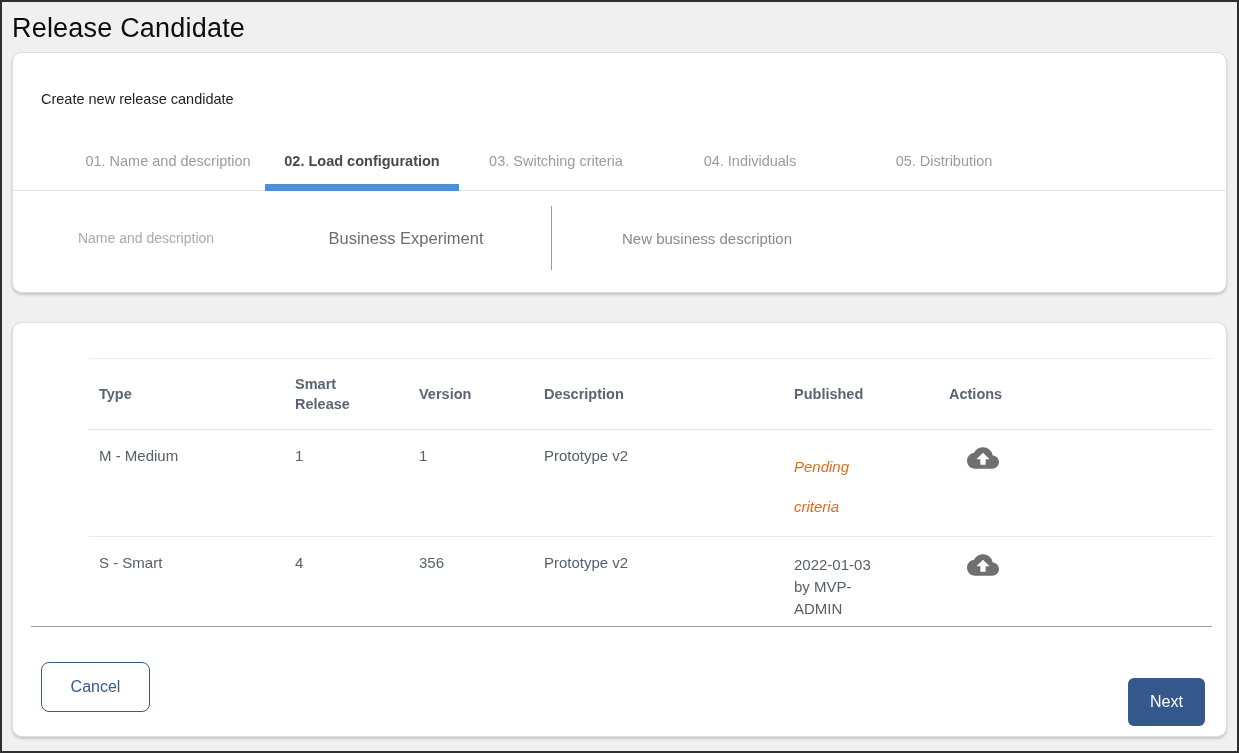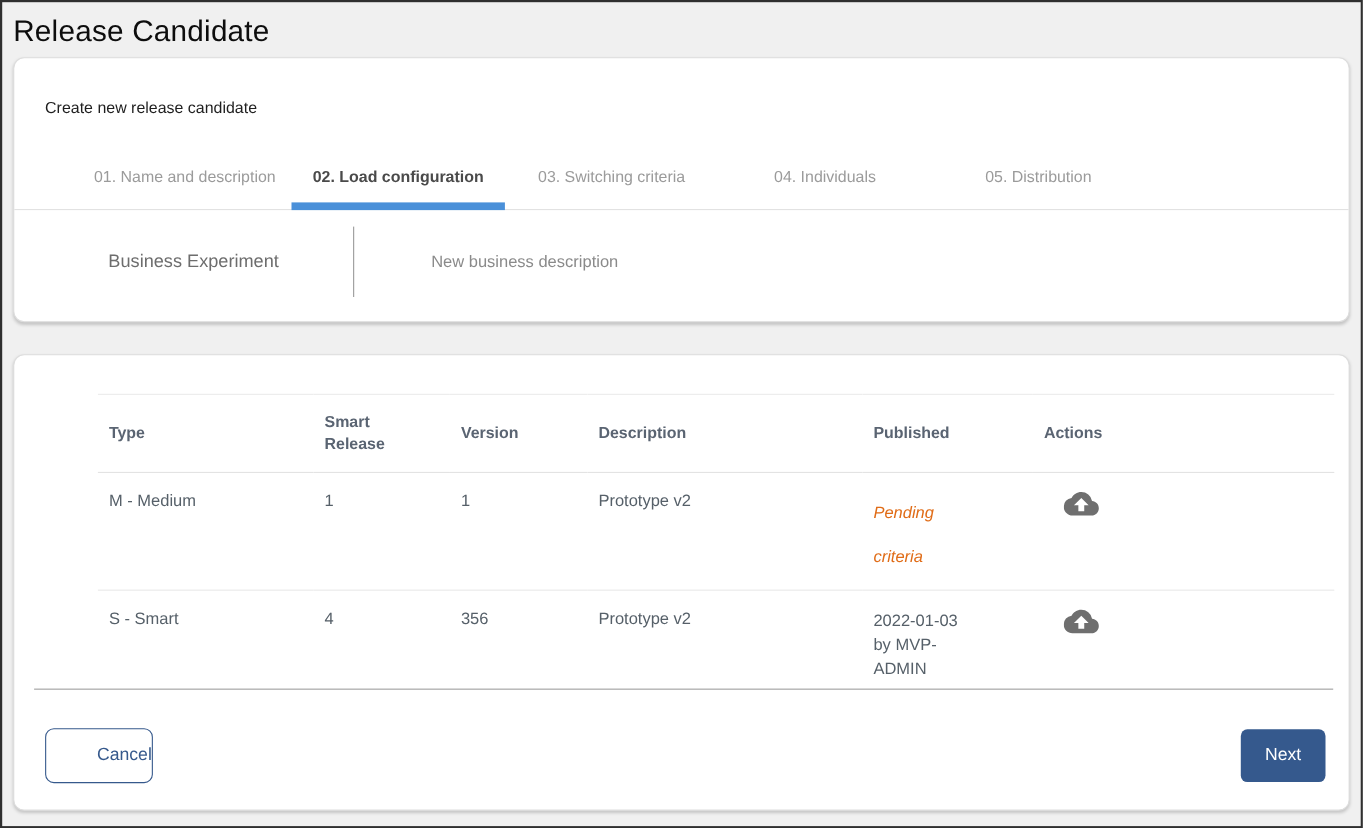--- a/index.html
+++ b/index.html
@@ -156,35 +156,34 @@
     top: 303px;
     height: 1px;
     background: #9e9e9e;
   }
 
   .footer-actions { position: absolute; left: 0; right: 0; top: 304px; height: 111px; }
   .btn-cancel {
     position: absolute;
     left: 28px;
     top: 35px;
-    width: 98px;
+    width: 109px;
     height: 50px;
     background: #ffffff;
     border: 1px solid #36598c;
     border-radius: 8px;
     color: #36598c;
     font-size: 16px;
     font-family: "Liberation Sans", sans-serif;
     cursor: pointer;
-    text-align: right;
   }
   .btn-next {
     position: absolute;
     right: 21px;
-    top: 36px;
+    top: 51px;
     width: 77px;
     height: 48px;
     background: #35598d;
     border: none;
     border-radius: 6px;
     color: #ffffff;
     font-size: 16px;
     font-family: "Liberation Sans", sans-serif;
     cursor: pointer;
   }
@@ -201,20 +200,21 @@
 
     <div class="tab-strip">
       <div class="tab">01. Name and description</div>
       <div class="tab active">02. Load configuration</div>
       <div class="tab">03. Switching criteria</div>
       <div class="tab">04. Individuals</div>
       <div class="tab">05. Distribution</div>
     </div>
 
     <div class="subtab-row">
+      <div class="subtab subtab-muted">Name and description</div>
       <div class="subtab subtab-active">Business Experiment</div>
       <div class="subtab-divider"></div>
       <div class="subtab subtab-alt">New business description</div>
     </div>
   </div>
 
   <div class="card card-table">
 
     <table class="release-table">
       <colgroup>

